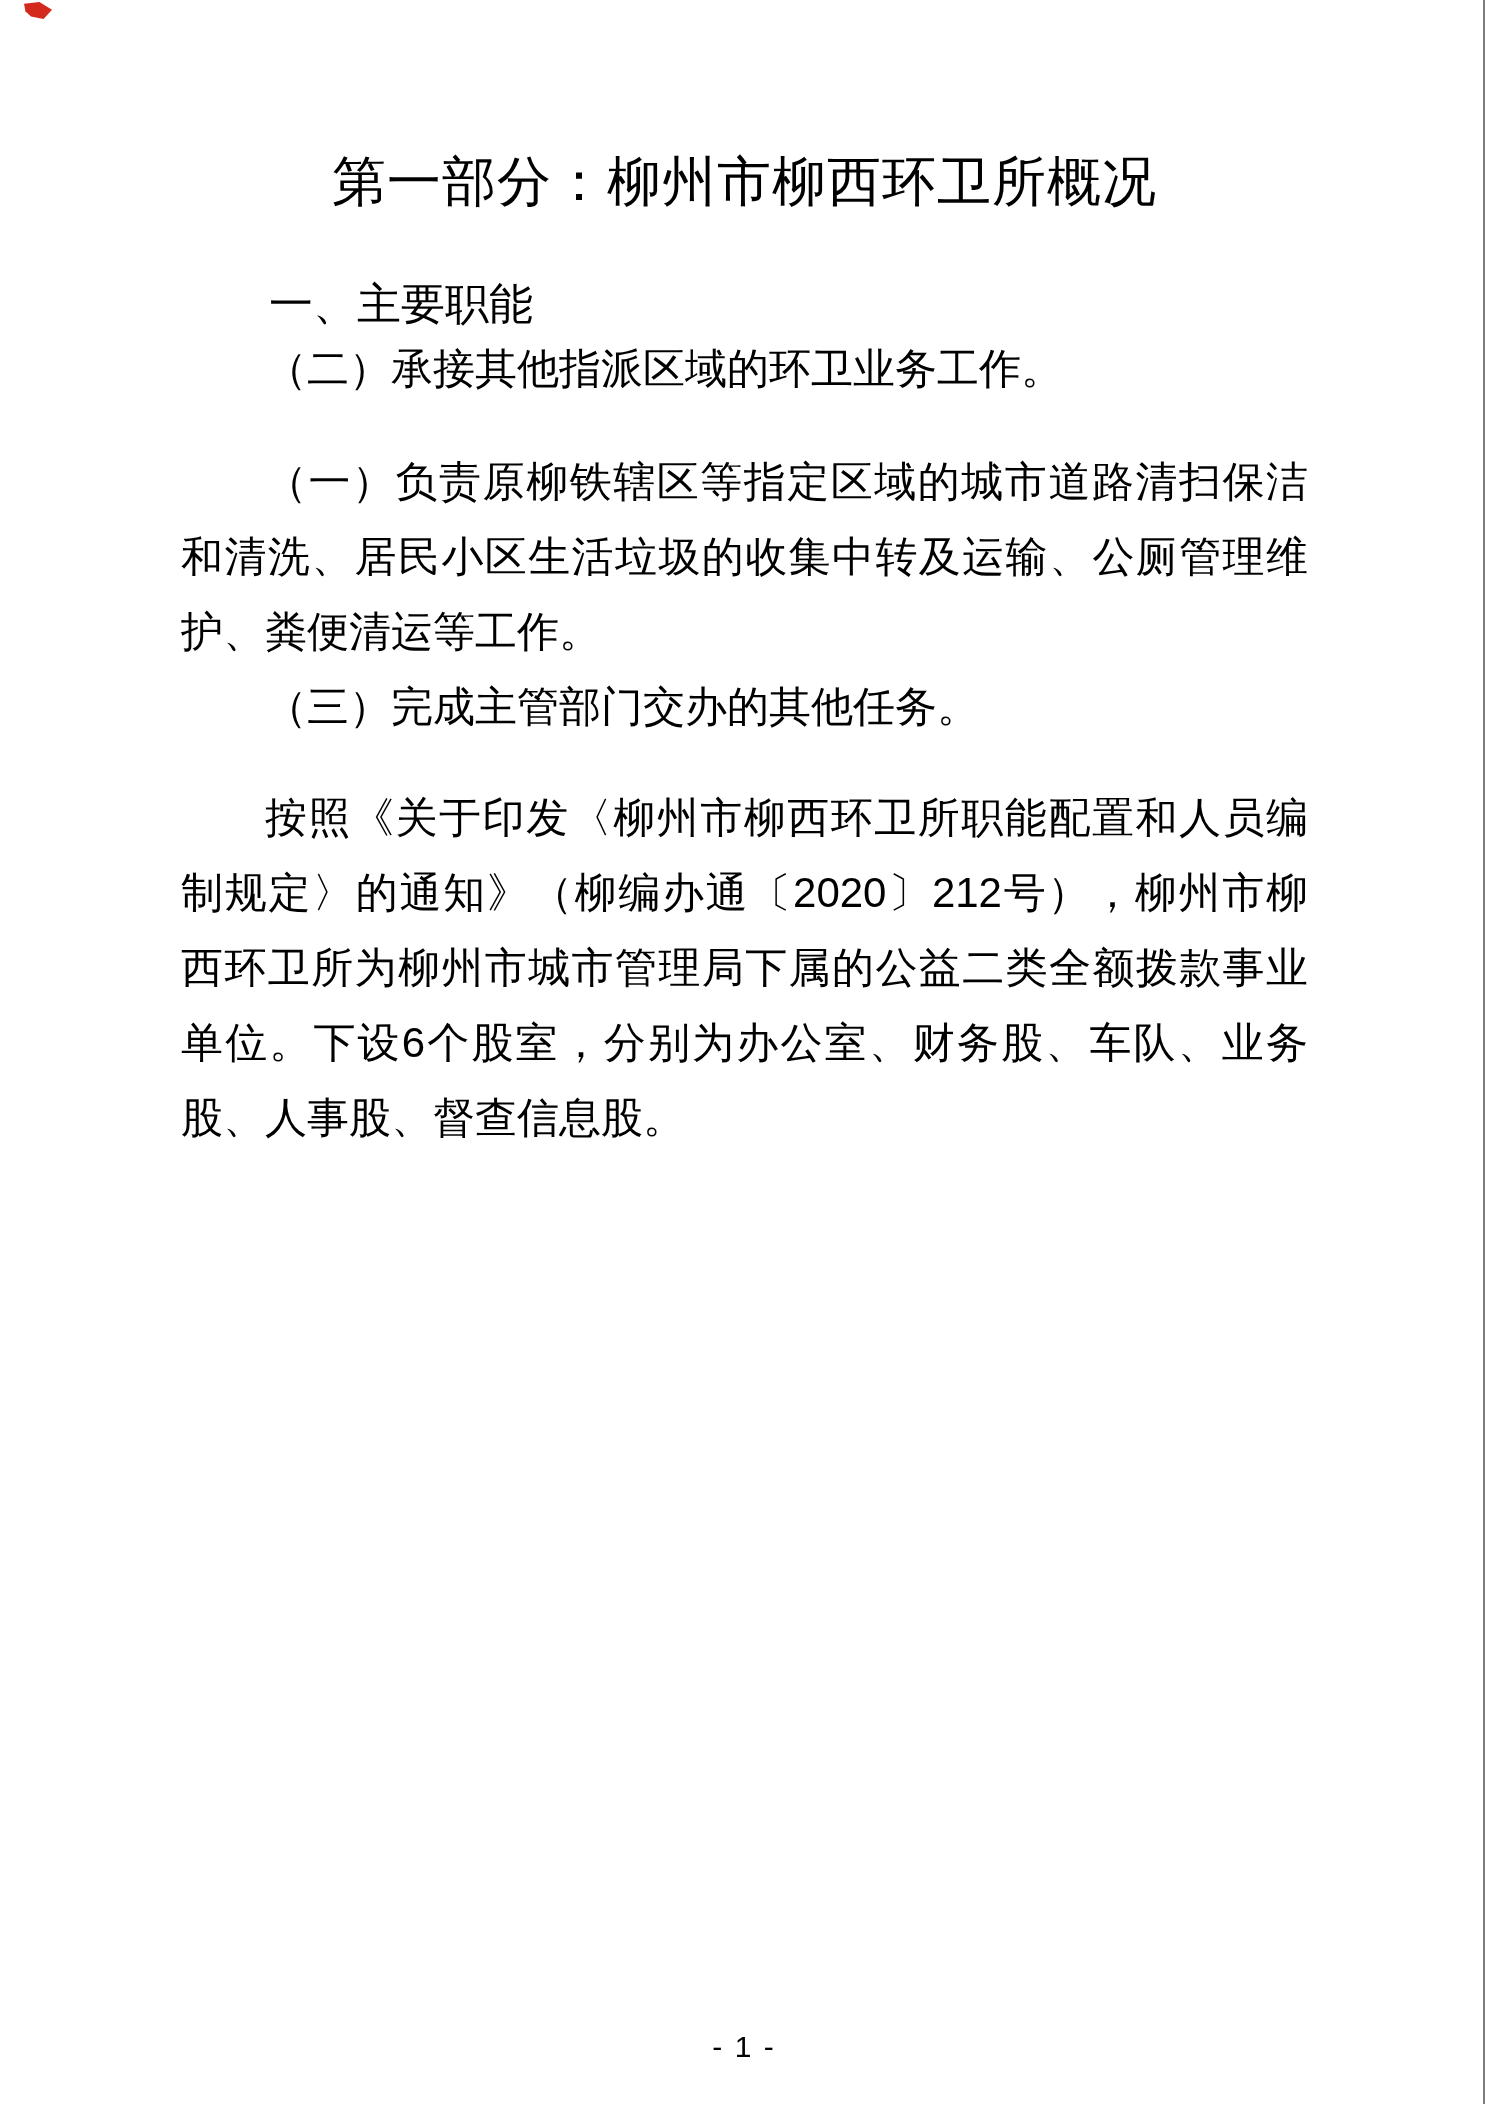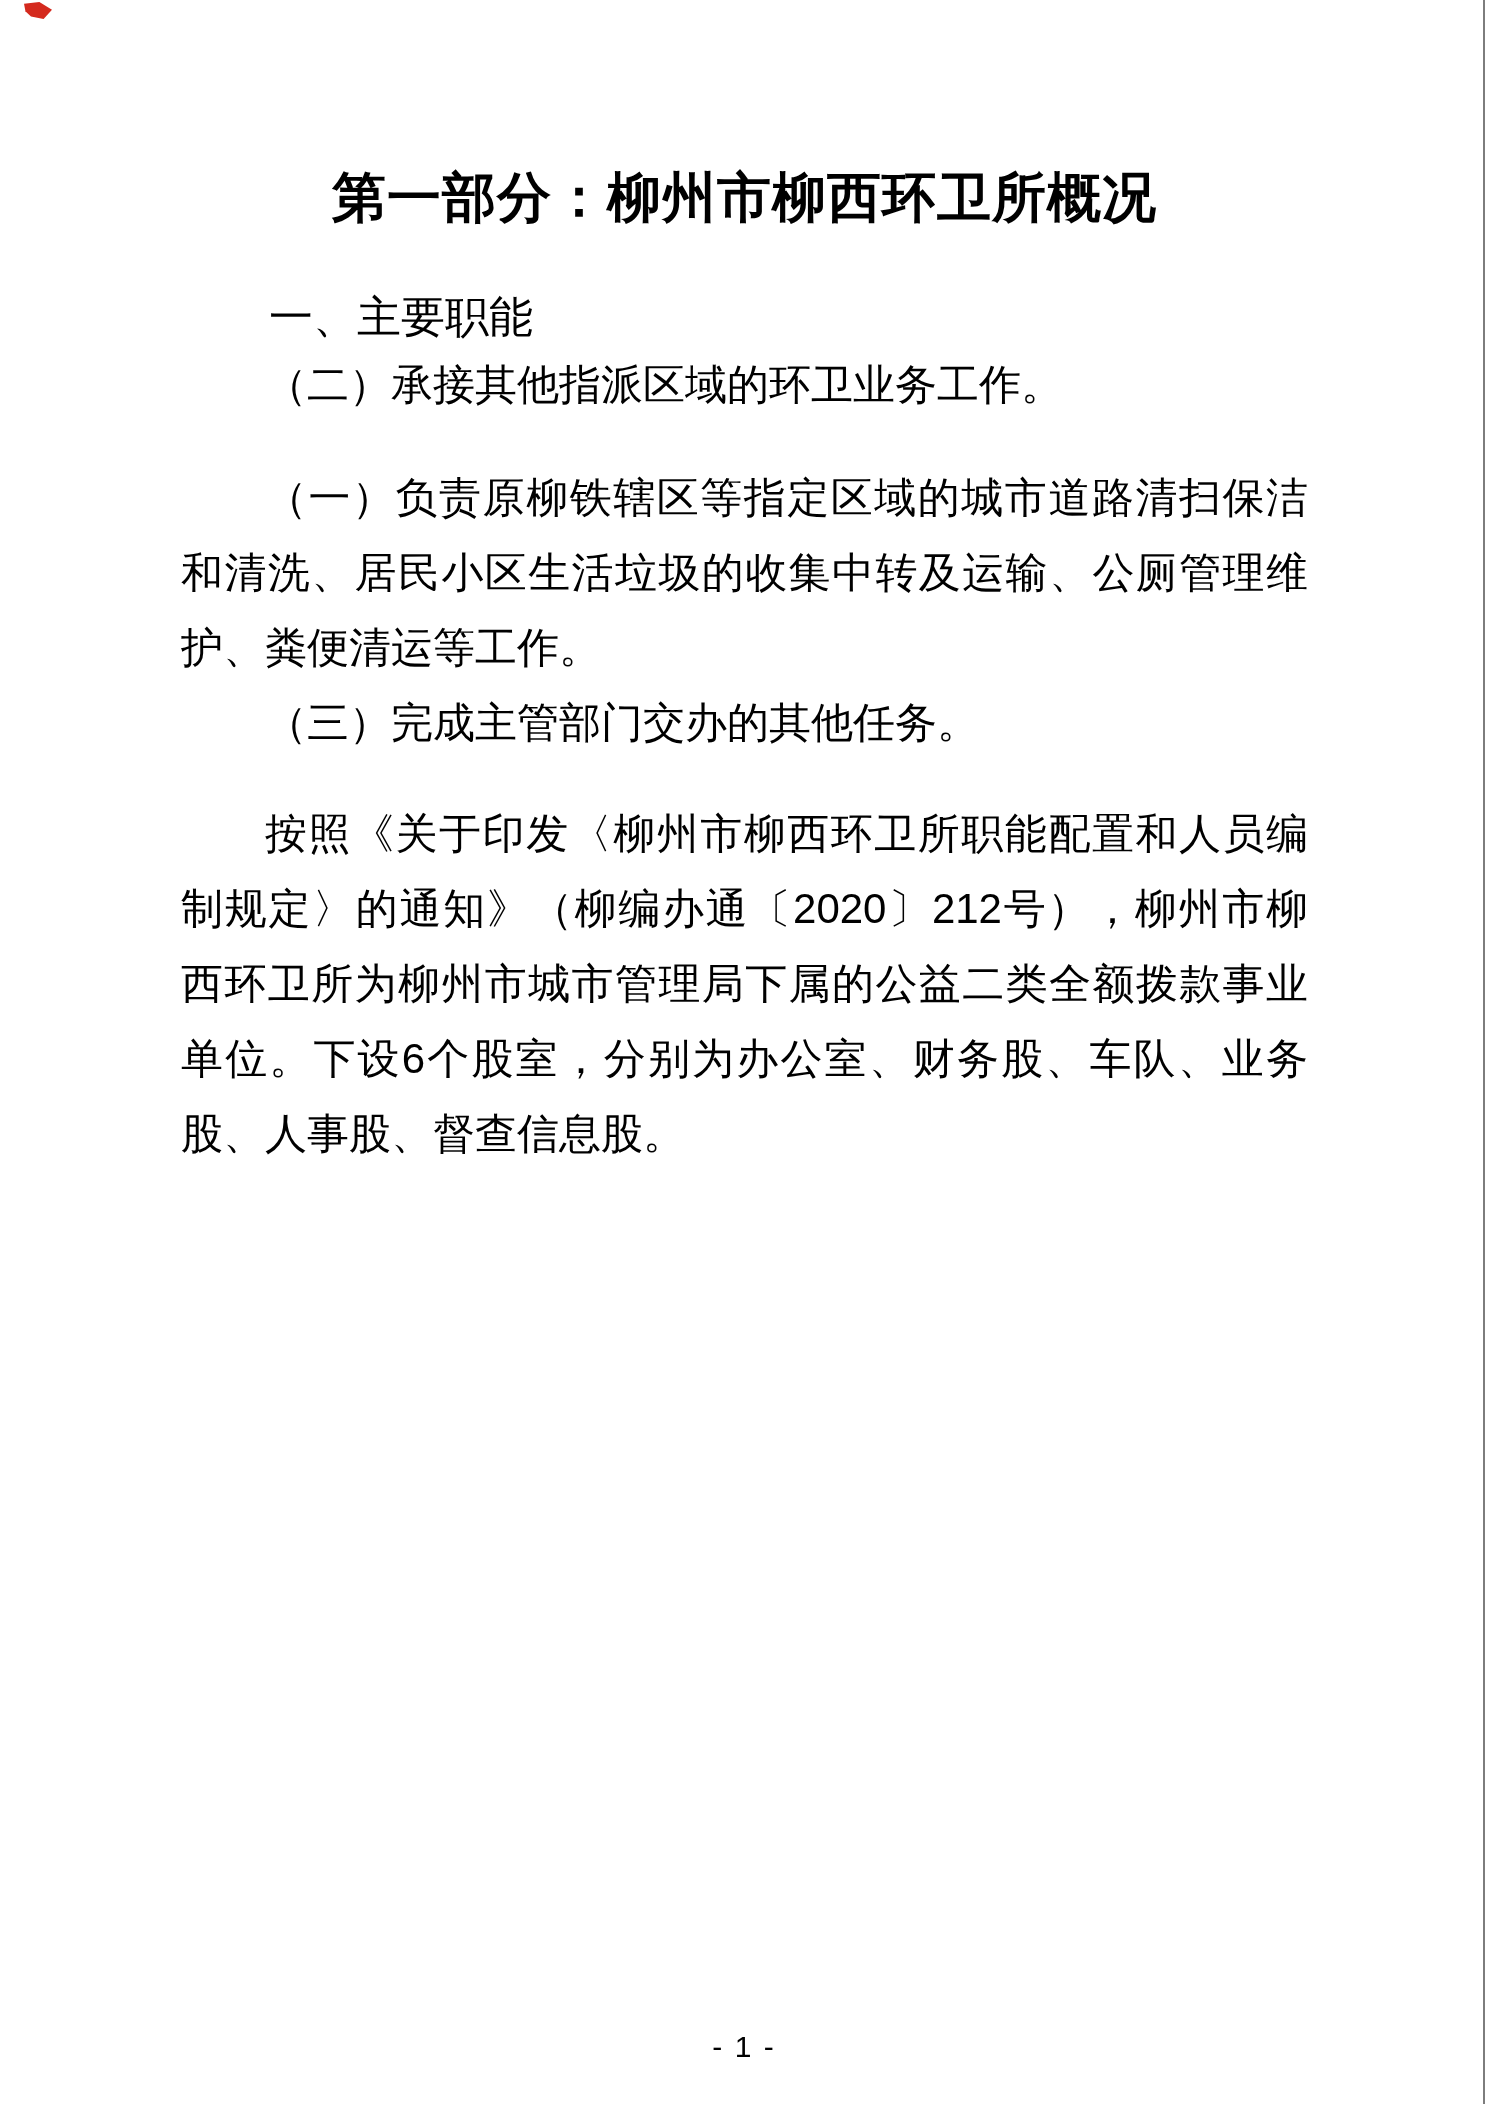--- a/index.html
+++ b/index.html
@@ -37,32 +37,31 @@
     background: #7d7d7d;
   }
   .content {
     position: absolute;
     left: 181px;
     top: 150px;
     width: 1127px;
   }
   .doc-title {
     font-size: 54px;
-    font-weight: 700;
+    font-weight: 400;
     line-height: 1.15;
     text-align: center;
     letter-spacing: 1px;
-    margin: 16px;
+    margin: 0;
   }
   .section-heading {
     font-size: 44px;
     font-weight: 500;
     line-height: 1.2;
     margin: 66px 0 0 88px;
-    font-family: Liberation Mono, monospace;
   }
   .section-heading.second {
     margin-top: 56px;
   }
   .para {
     font-size: 42px;
     line-height: 75px;
     margin: 0;
     text-indent: 2em;
     text-align: justify;

